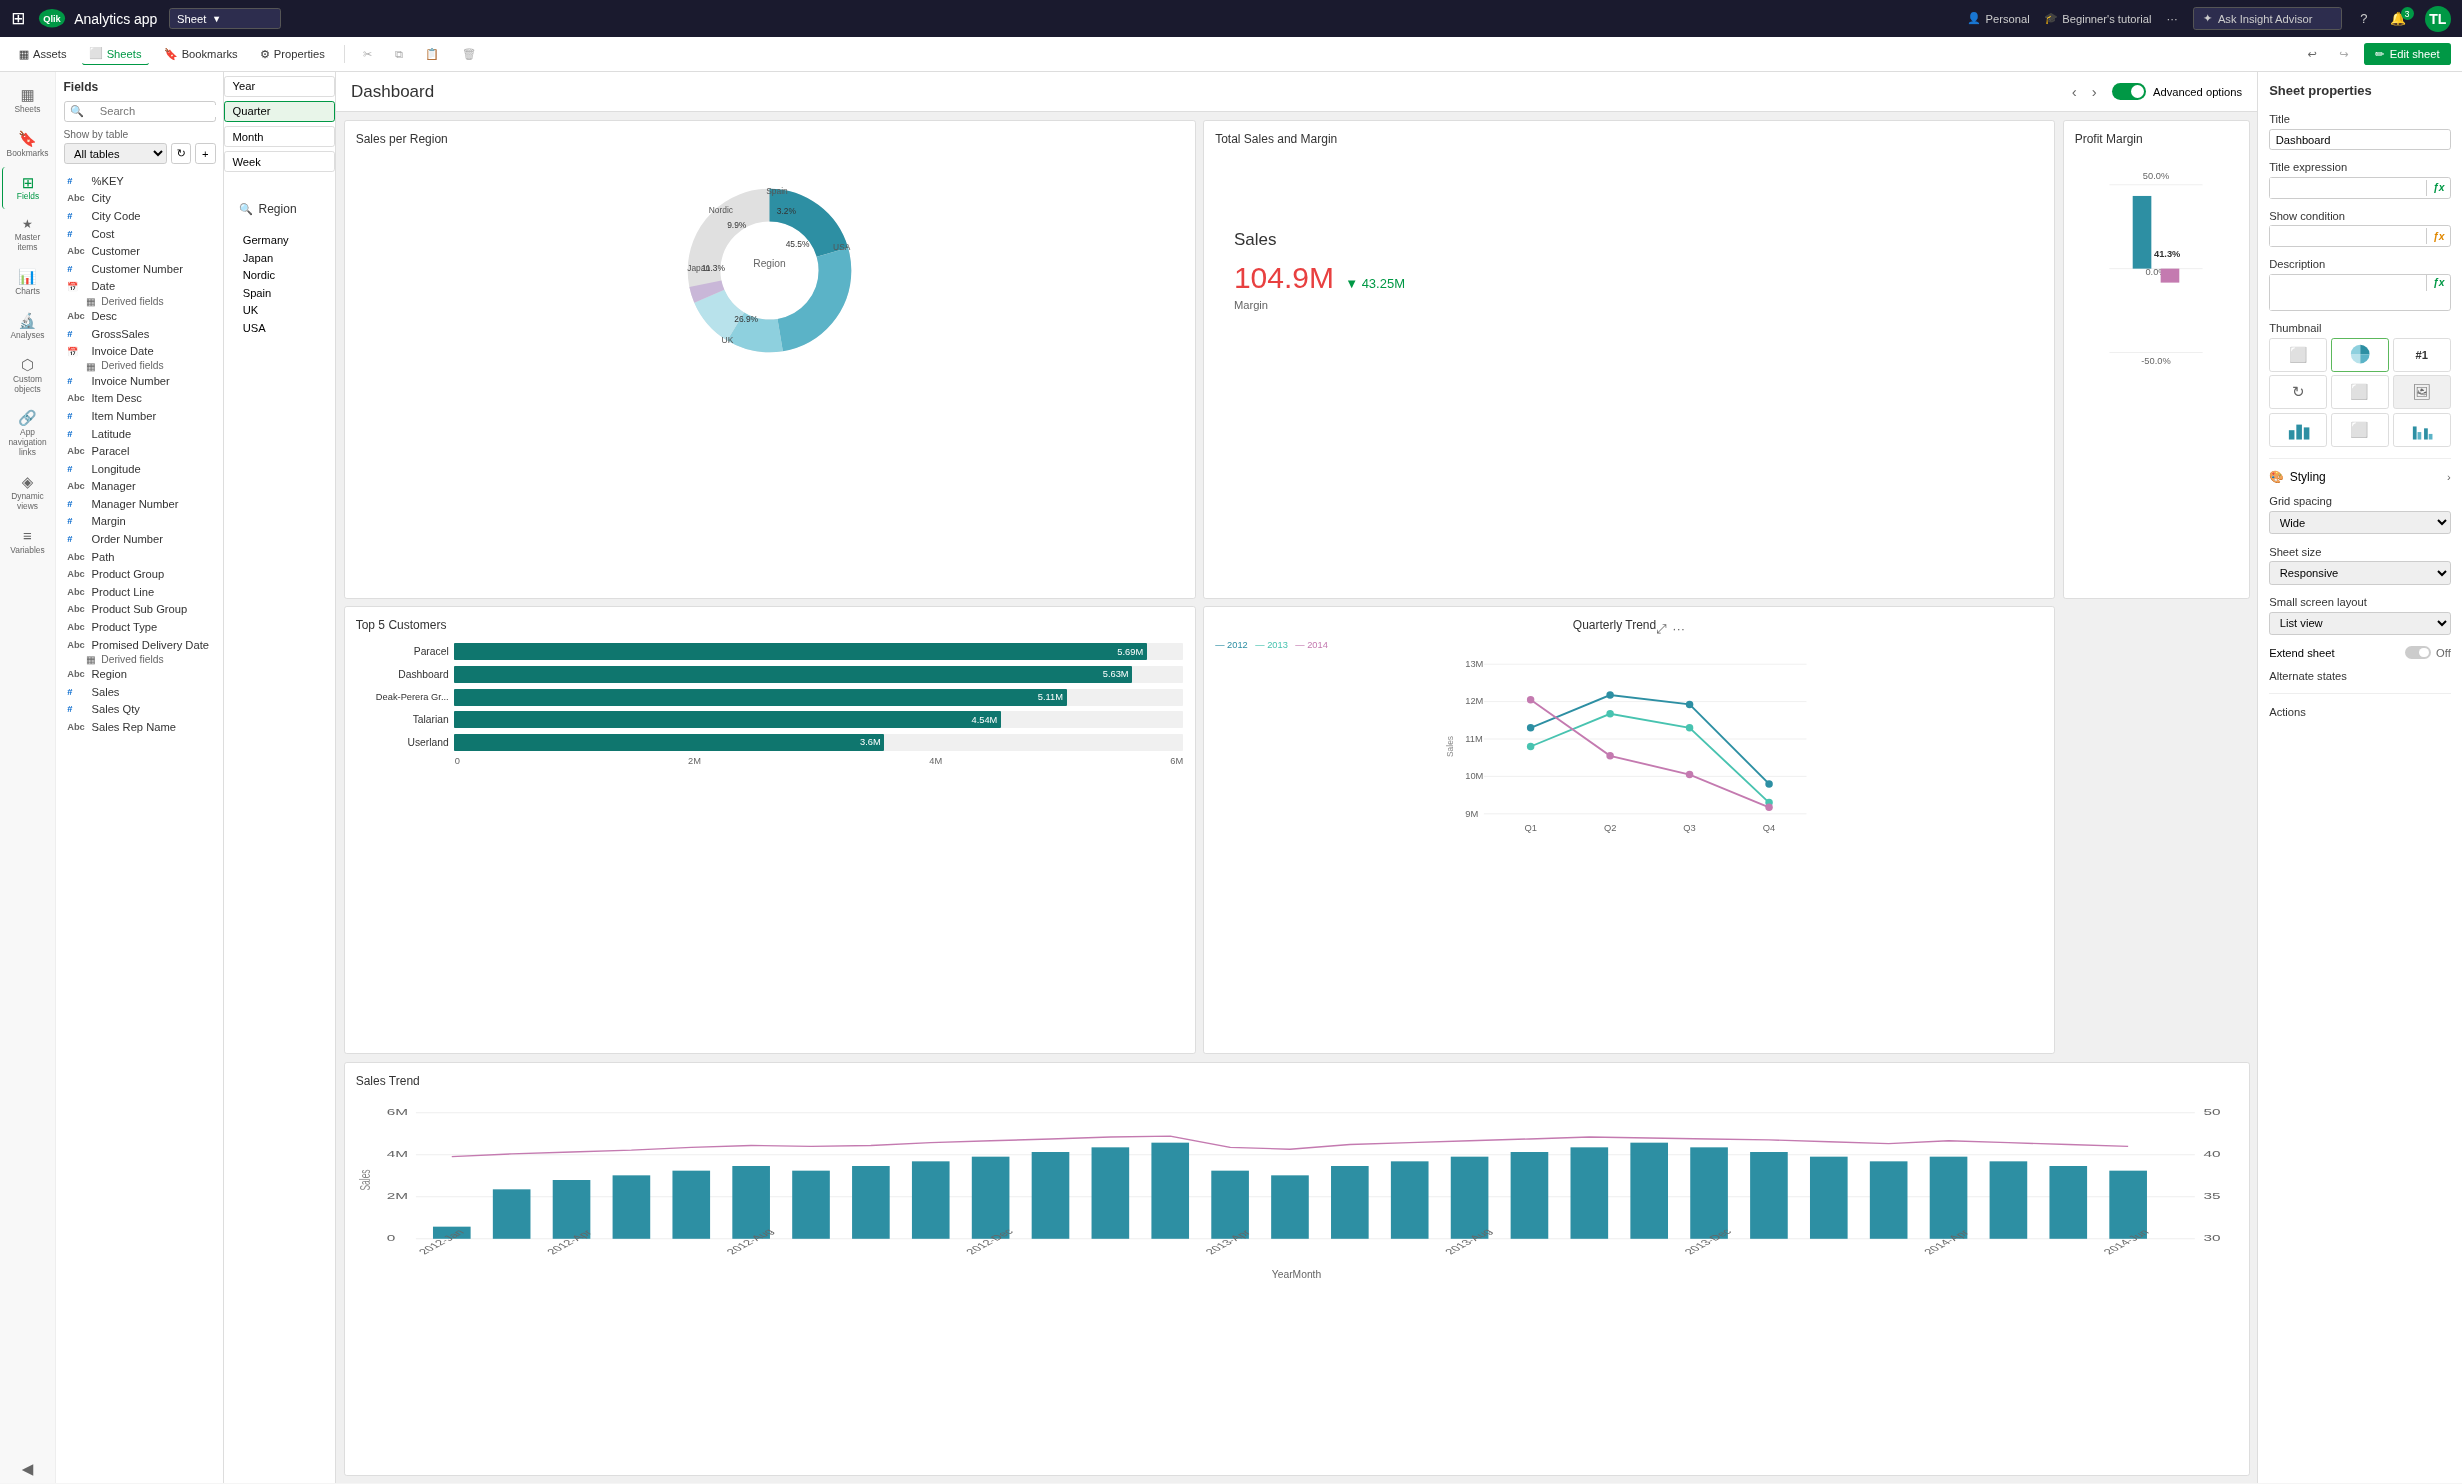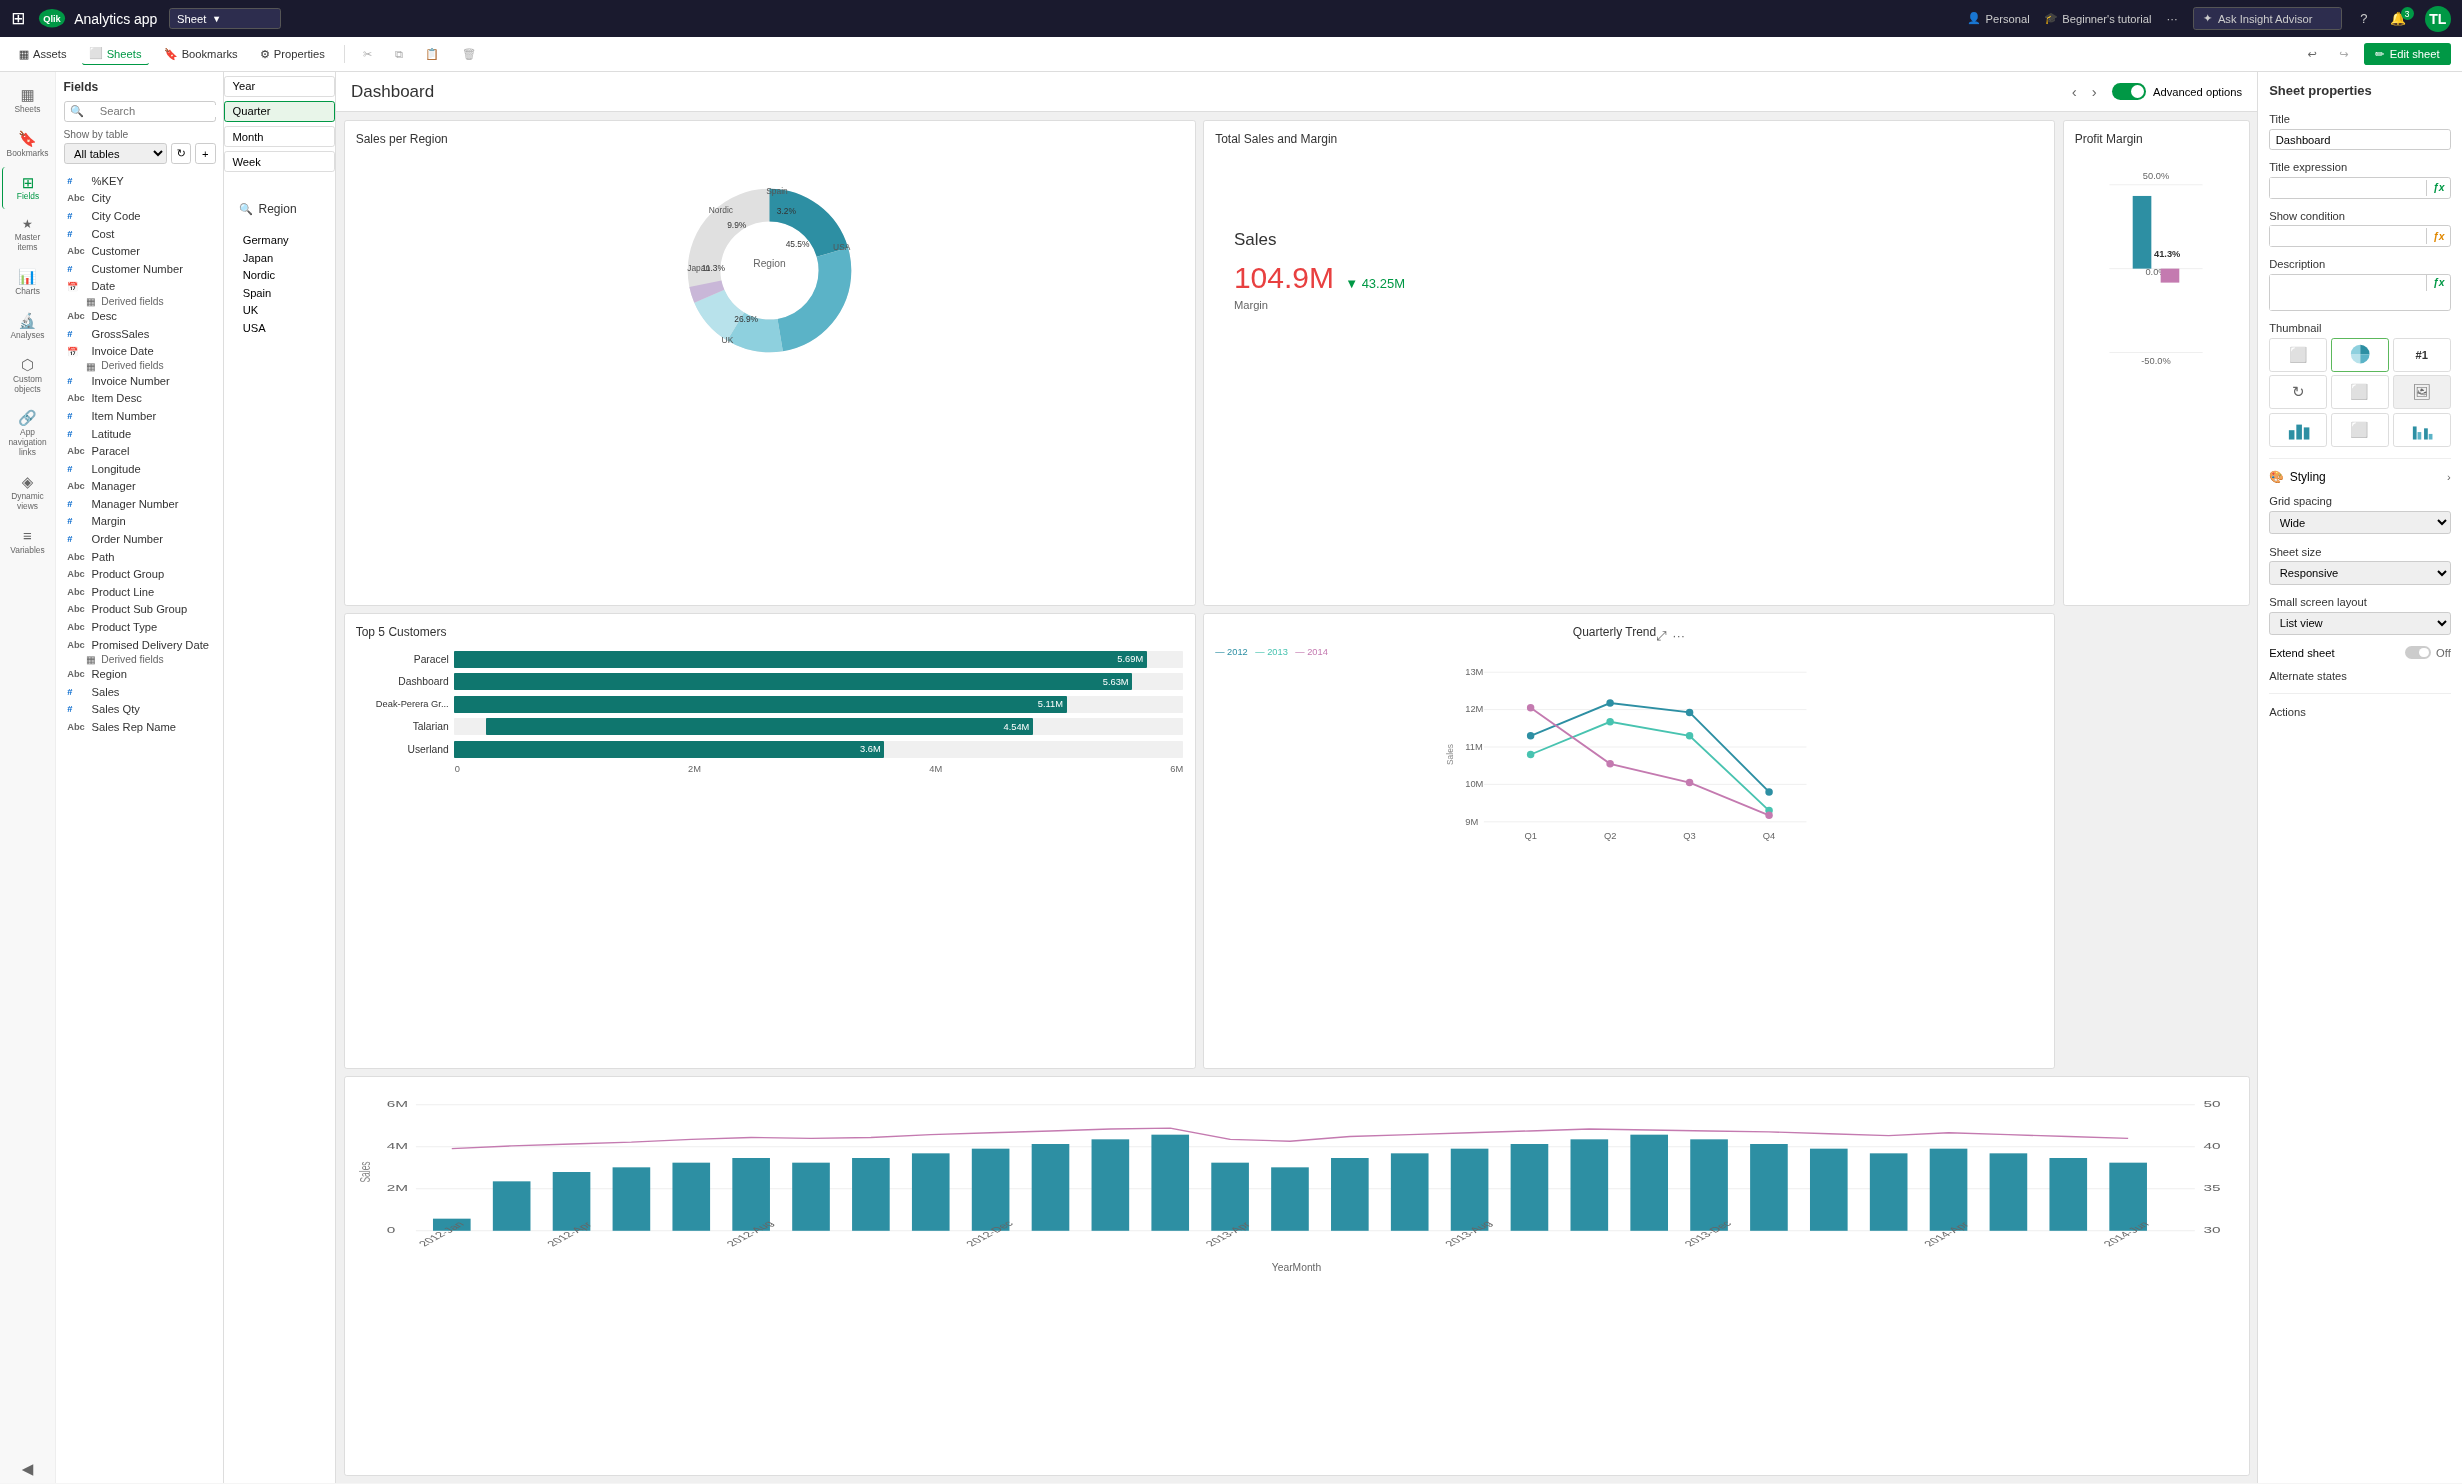--- a/index.html
+++ b/index.html
@@ -513,21 +513,21 @@
             <span class="bar-label" style="font-size:9.3px;">Deak-Perera Gr...</span>
             <div class="bar-track">
               <div class="bar-fill" style="width:84%;">
                   <span class="bar-val">5.11M</span>
                 </div>
             </div>
           </div>
           <div class="bar-row">
             <span class="bar-label">Talarian</span>
             <div class="bar-track">
-              <div class="bar-fill" style="width:75%;margin-left:32px;">
+              <div class="bar-fill" style="width:75%;">
                   <span class="bar-val">4.54M</span>
                 </div>
             </div>
           </div>
           <div class="bar-row">
             <span class="bar-label">Userland</span>
             <div class="bar-track">
               <div class="bar-fill" style="width:59%;">
                   <span class="bar-val">3.6M</span>
                 </div>
@@ -592,20 +592,21 @@
           <circle cx="265" cy="130" r="4" fill="#c47ab0"></circle>
           <circle cx="350" cy="165" r="4" fill="#c47ab0"></circle>
 
           <text x="12" y="100" text-anchor="middle" font-size="9" fill="#888" transform="rotate(-90 12 100)">Sales</text>
         </svg>
       </div>
 
       <div style="grid-row:2;"></div>
 
       <div class="chart-card" style="grid-column:1/4; grid-row:3;">
+        <div class="chart-title">Sales Trend</div>
         <div style="position:relative; height:168px;">
           <svg width="100%" height="168" viewBox="0 0 1100 180" preserveAspectRatio="none" style="font-size:12px">
 
             <text x="18" y="20" font-size="9" fill="#666">6M</text>
             <text x="18" y="65" font-size="9" fill="#666">4M</text>
             <text x="18" y="110" font-size="9" fill="#666">2M</text>
             <text x="18" y="155" font-size="9" fill="#666">0</text>
 
             <text x="1080" y="20" font-size="9" fill="#666">50</text>
             <text x="1080" y="65" font-size="9" fill="#666">40</text>

